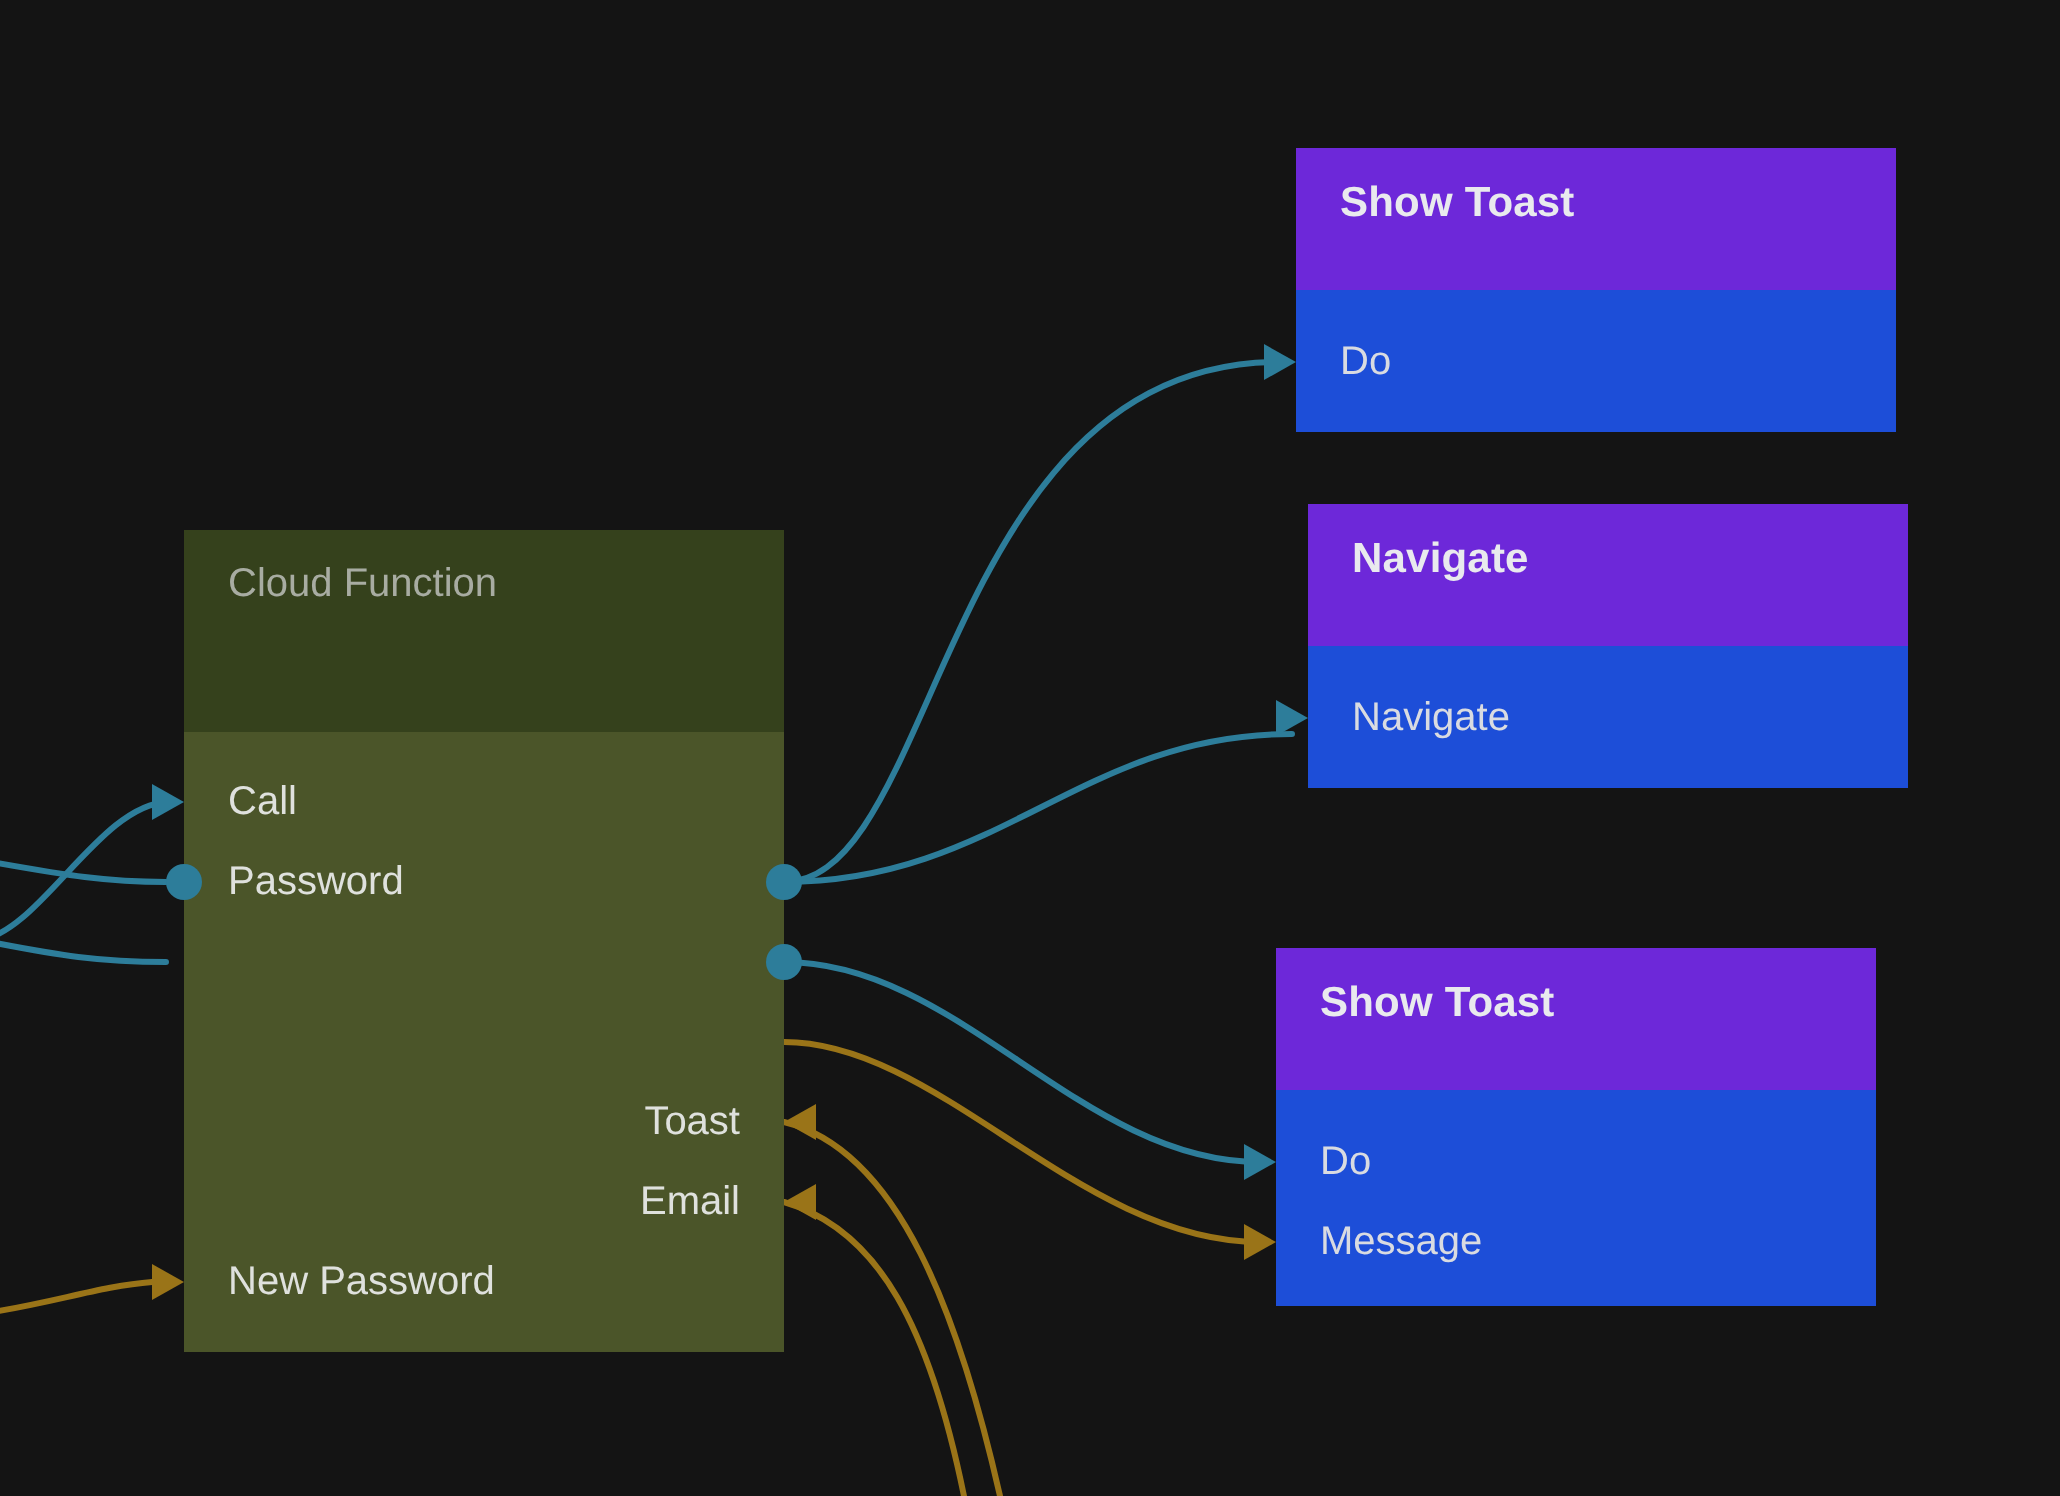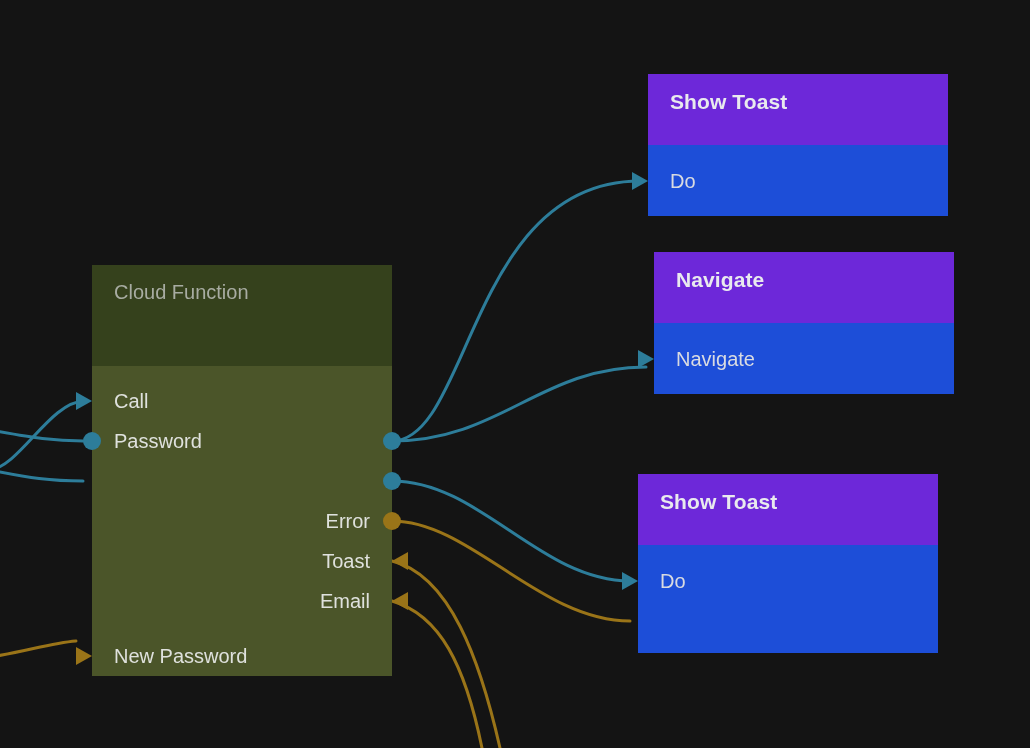--- a/index.html
+++ b/index.html
@@ -135,36 +135,32 @@
         </div>
         <div class="node-body" style="height: 310px;">
           <div class="port-row in" style="top: 15px;">
             <span class="port-tri left" style="color: rgb(45, 125, 154);"></span>
             <span class="port-label">Call</span>
           </div>
           <div class="port-row in" style="top: 55px;">
             <span class="port-dot left" style="color: rgb(45, 125, 154); background: rgb(45, 125, 154);"></span>
             <span class="port-label">Password</span>
           </div>
-          <div class="port-row in" style="top: 270px;">
+          <div class="port-row in" style="top: 255px;">
             <span class="port-tri left" style="color: rgb(154, 116, 24);"></span>
             <span class="port-label">New Password</span>
           </div>
           <div class="port-row out" style="top: 55px;">
             <span class="port-label"></span>
             <span class="port-dot right" style="color: rgb(45, 125, 154); background: rgb(45, 125, 154);"></span>
           </div>
           <div class="port-row out" style="top: 95px;">
             <span class="port-label"></span>
             <span class="port-dot right" style="color: rgb(45, 125, 154); background: rgb(45, 125, 154);"></span>
           </div>
-          <div class="port-row out" style="top: 135px;">
-            <span class="port-label">Error</span>
-            <span class="port-dot right" style="color: rgb(154, 116, 24); background: rgb(154, 116, 24);"></span>
-          </div>
           <div class="port-row out" style="top: 175px;">
             <span class="port-label">Toast</span>
             <span class="port-tri right" style="color: rgb(154, 116, 24);"></span>
           </div>
           <div class="port-row out" style="top: 215px;">
             <span class="port-label">Email</span>
             <span class="port-tri right" style="color: rgb(154, 116, 24);"></span>
           </div>
         </div>
       </div>
@@ -192,17 +188,21 @@
       </div>
       <div class="node node-grey" id="node-show-toast-bottom" style="left: 638px; top: 474px; width: 300px; height: 179px;">
         <div class="node-header" style="height: 71px;">
           <div class="node-title">Show Toast</div>
         </div>
         <div class="node-body" style="height: 108px;">
           <div class="port-row in" style="top: 16px;">
             <span class="port-tri left" style="color: rgb(45, 125, 154);"></span>
             <span class="port-label">Do</span>
           </div>
+          <div class="port-row in" style="top: 56px;">
+            <span class="port-tri left" style="color: rgb(154, 116, 24);"></span>
+            <span class="port-label">Message</span>
+          </div>
         </div>
       </div>
     </div>
 
 </div>
 
 </body></html>

